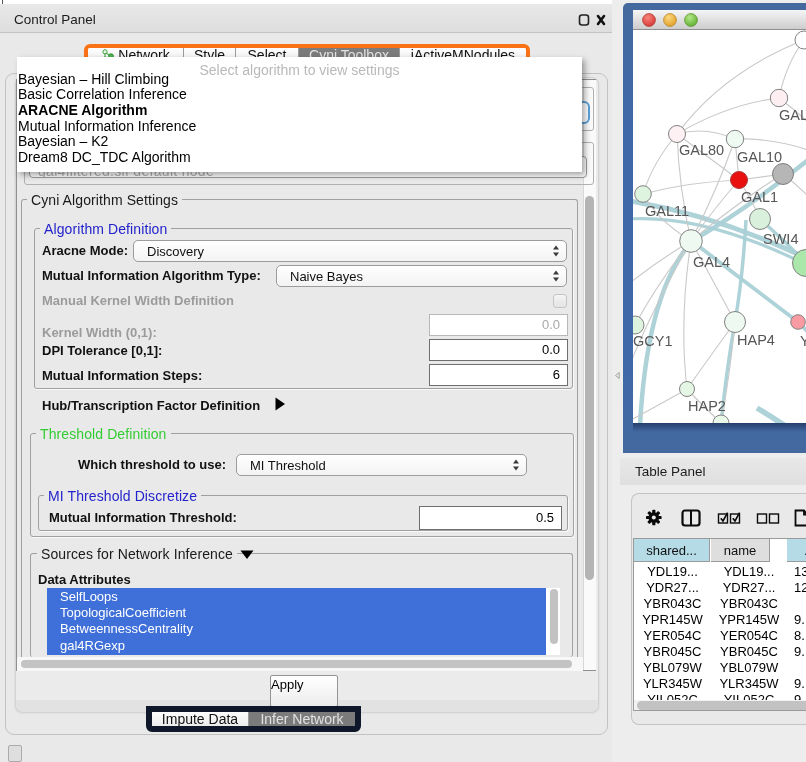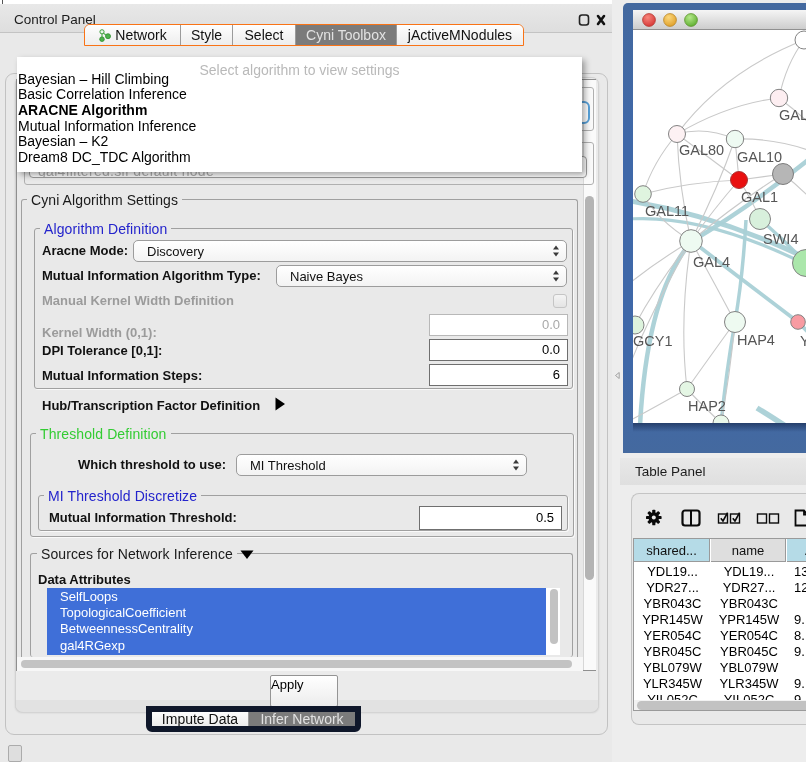--- a/index.html
+++ b/index.html
@@ -29,21 +29,21 @@
   <rect x="1.5" y="1" width="9" height="10" rx="2.5" fill="none" stroke="#222" stroke-width="1.6"></rect>
   <path d="M20 2 L26 10 M26 2 L20 10" stroke="#111" stroke-width="2.6" stroke-linecap="round"></path>
 </svg>
 
 <div class="abs" style="left:5px;top:73px;width:603px;height:662px;border:1px solid #c2c2c2;border-radius:9px;background:#e9e9e9;"></div>
 
 <div class="abs" style="left:15px;top:77px;width:584px;height:635px;border-radius:7px;background:#ebebeb;border:1px solid #d2d2d2;box-shadow:0 1px 2px rgba(0,0,0,0.12);"></div>
 
 <div class="abs" style="left:16px;top:700px;width:582px;height:12px;background:#e2e2e2;border-radius:0 0 7px 7px;"></div>
 
-<div class="abs" style="left:84px;top:24px;height:22px;display:flex;border:1px solid #f97316;border-radius:6px 6px 0 0;overflow:hidden;">
+<div class="abs" style="left:84px;top:44px;height:22px;display:flex;border:4px solid #f97316;border-radius:6px 6px 0 0;overflow:hidden;">
   <div style="width:96px;background:linear-gradient(#fefefe,#ededed);display:flex;align-items:center;justify-content:center;font-size:14px;color:#111;border-right:1px solid #9b9b9b;">
     <svg width="13" height="13" viewBox="0 0 13 13" style="margin-right:4px;">
       <path d="M4 3.2 L4 10 M4 3.2 L9.5 7" stroke="#58b158" stroke-width="1.2" fill="none"></path>
       <circle cx="4" cy="2.8" r="2.1" fill="#eaf7ea" stroke="#3f9e3f" stroke-width="1"></circle>
       <circle cx="4" cy="10.2" r="2.3" fill="#4cb24c" stroke="#2e8e2e" stroke-width="0.8"></circle>
       <circle cx="10" cy="7.2" r="2.5" fill="#4cb24c" stroke="#2e8e2e" stroke-width="0.8"></circle>
     </svg>
     Network</div>
   <div style="width:52px;background:linear-gradient(#fefefe,#ededed);display:flex;align-items:center;justify-content:center;font-size:14px;color:#111;border-right:1px solid #9b9b9b;">Style</div>
   <div style="width:63px;background:linear-gradient(#fefefe,#ededed);display:flex;align-items:center;justify-content:center;font-size:14px;color:#111;border-right:1px solid #9b9b9b;">Select</div>
@@ -283,21 +283,21 @@
     <path d="M75.8 9.2 L78 12 L82.6 3.6" stroke-width="1.6"></path>
     <path d="M87.8 9.2 L90 12 L94.6 3.6" stroke-width="1.6"></path>
     <rect x="112.5" y="5" width="9" height="9"></rect>
     <rect x="124.5" y="5" width="9" height="9"></rect>
   </g>
   <path d="M150.5 1.5 L159 1.5 L162.5 5.5 L162.5 16.5 L150.5 16.5 Z M159 1.5 L159 5.5 L162.5 5.5" fill="none" stroke="#0a0a0a" stroke-width="1.8"></path>
 </svg>
 
 <div class="abs" style="left:633px;top:538px;width:173px;height:173px;background:#fff;border:1px solid #9a9a9a;border-right:none;overflow:hidden;">
   <div style="position:absolute;left:0;top:0;height:23px;width:76px;background:#b5dbe7;border-right:1px solid #9a9a9a;border-bottom:1px solid #9a9a9a;text-align:center;font-size:13px;line-height:23px;color:#111;">shared...</div>
-  <div style="position:absolute;left:77px;top:0;height:23px;width:75px;background:#dedede;border-right:1px solid #9a9a9a;border-bottom:1px solid #9a9a9a;text-align:center;font-size:13px;line-height:23px;color:#111;">name</div>
+  <div style="position:absolute;left:77px;top:0;height:23px;width:59px;background:#dedede;border-right:1px solid #9a9a9a;border-bottom:1px solid #9a9a9a;text-align:center;font-size:13px;line-height:23px;color:#111;">name</div>
   <div style="position:absolute;left:153px;top:0;height:23px;width:22px;background:#b5dbe7;border-bottom:1px solid #9a9a9a;font-size:13px;line-height:23px;color:#111;padding-left:18px;">A</div>
   <div style="position:absolute;left:0;top:25px;font-size:13px;color:#000;line-height:16px;">
     <div style="position:absolute;left:0;width:77px;text-align:center;white-space:pre;">YDL19...
 YDR27...
 YBR043C
 YPR145W
 YER054C
 YBR045C
 YBL079W
 YLR345W

